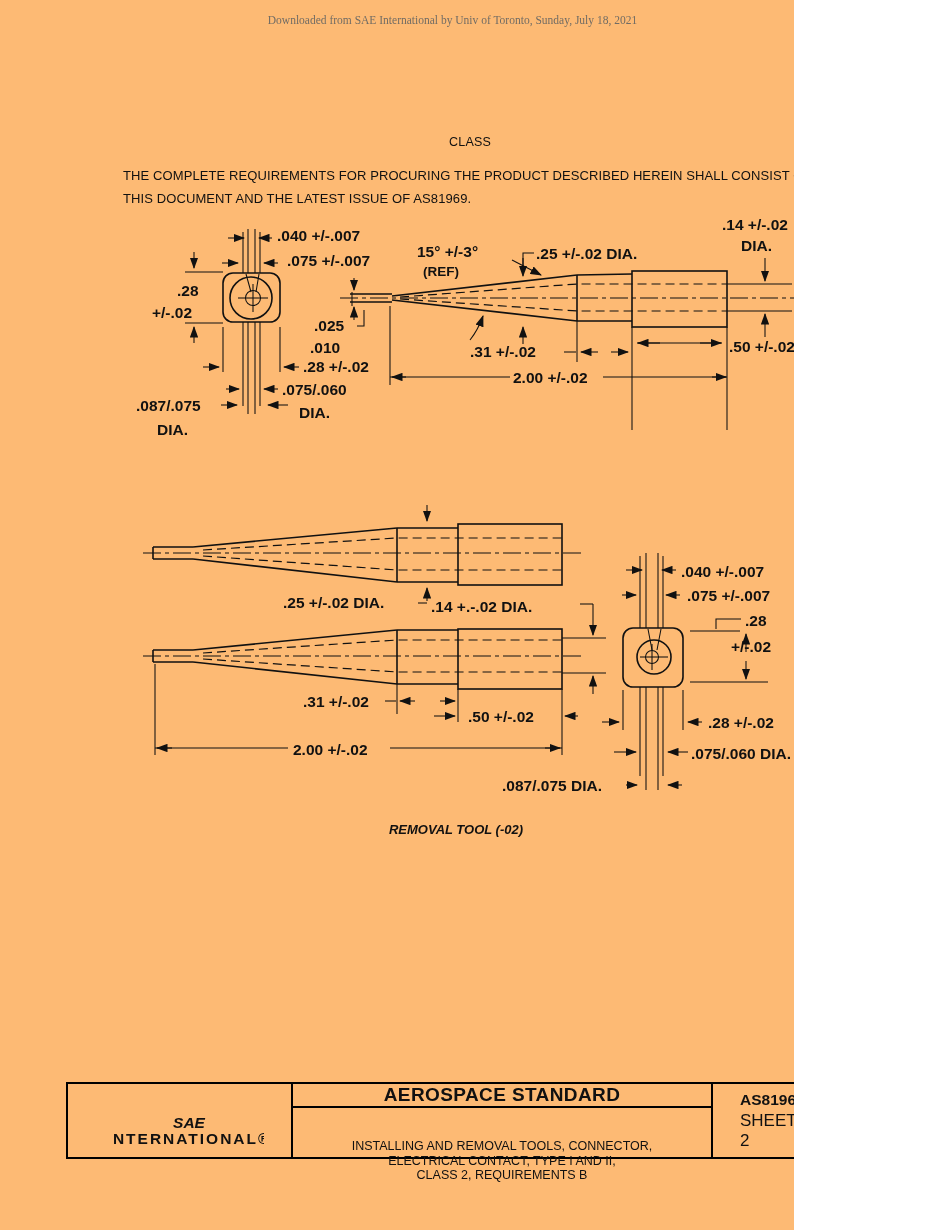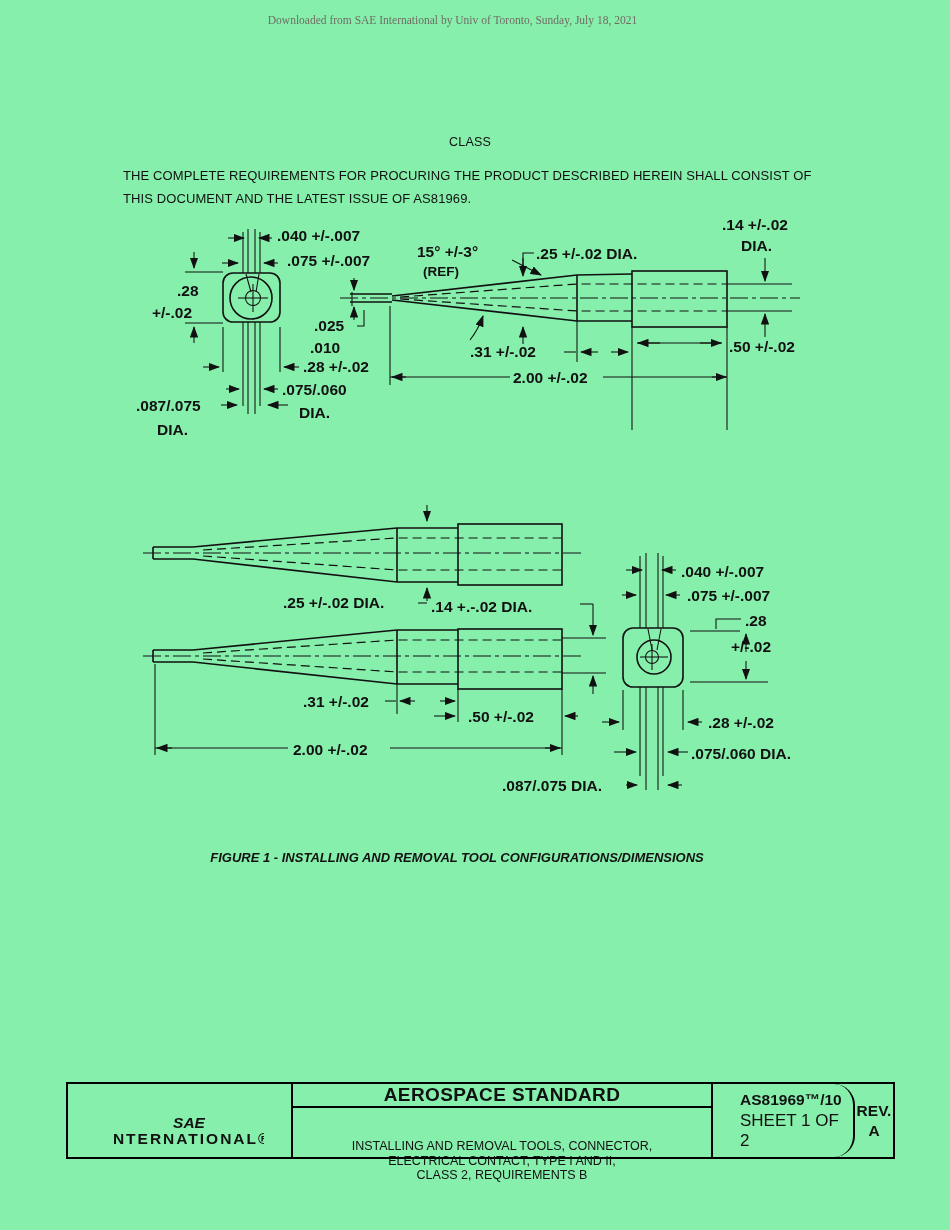--- a/index.html
+++ b/index.html
@@ -1,16 +1,16 @@
 <!DOCTYPE html>
 <html><head>
 <meta charset="utf-8">
 <style>
   html,body{margin:0;padding:0;background:#ffffff;}
-  #page{position:relative;width:950px;height:1230px;background:#86efac;overflow:hidden;
+  #page{position:relative;width:794px;height:1230px;background:#fdba74;overflow:hidden;
         font-family:"Liberation Sans",sans-serif;color:#111;}
   .abs{position:absolute;}
   #watermark{top:14px;left:0;width:905px;text-align:center;
              font-family:"Liberation Serif",serif;font-size:11.5px;color:#716c64;}
   #notice-title{top:135px;left:0;width:940px;text-align:center;font-size:12.5px;letter-spacing:.2px;}
   #notice-body{top:164px;left:123px;width:694px;font-size:13px;line-height:23px;letter-spacing:.1px;}
   .caption{font-weight:bold;font-style:italic;font-size:13px;text-align:center;}
   #cap-install{top:459px;left:0;width:940px;}
   #cap-removal{top:822px;left:0;width:912px;}
   #cap-figure{top:850px;left:0;width:914px;}
@@ -242,21 +242,21 @@
 
     <line class="tn" x1="614" y1="752" x2="636" y2="752" marker-end="url(#mB)"></line>
     <line class="tn" x1="688" y1="752" x2="668" y2="752" marker-end="url(#mB)"></line>
     <text x="691" y="759">.075/.060 DIA.</text>
 
     <text x="502" y="791">.087/.075 DIA.</text>
     <line class="tn" x1="626" y1="785" x2="637" y2="785" marker-end="url(#mB)"></line>
     <line class="tn" x1="682" y1="785" x2="668" y2="785" marker-end="url(#mB)"></line>
   </svg>
 
-  <div class="abs caption" id="cap-figure">FIGURE 1 - INSTALLING AND REMOVAL TOOL CONFIGURATIONS/DIMENSIONS</div>
+  <div class="abs caption" id="cap-removal">REMOVAL TOOL (-02)</div>
 
   <div class="abs" id="titleblock">
     <div class="cell" id="cell-logo">
       <svg width="150" height="58" viewBox="0 0 150 58">
         <defs>
           <linearGradient id="saeg" x1="0" y1="0" x2="1" y2="1">
             <stop offset="0.30" stop-color="#2aa7de"></stop>
             <stop offset="0.55" stop-color="#2496cf"></stop>
             <stop offset="0.70" stop-color="#1b3e6f"></stop>
             <stop offset="1" stop-color="#16345f"></stop>

